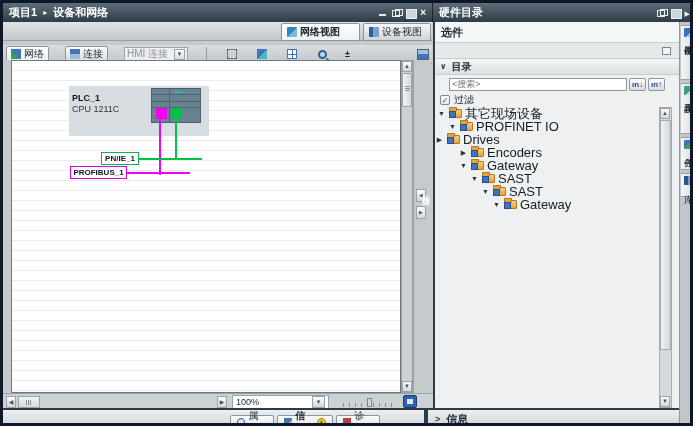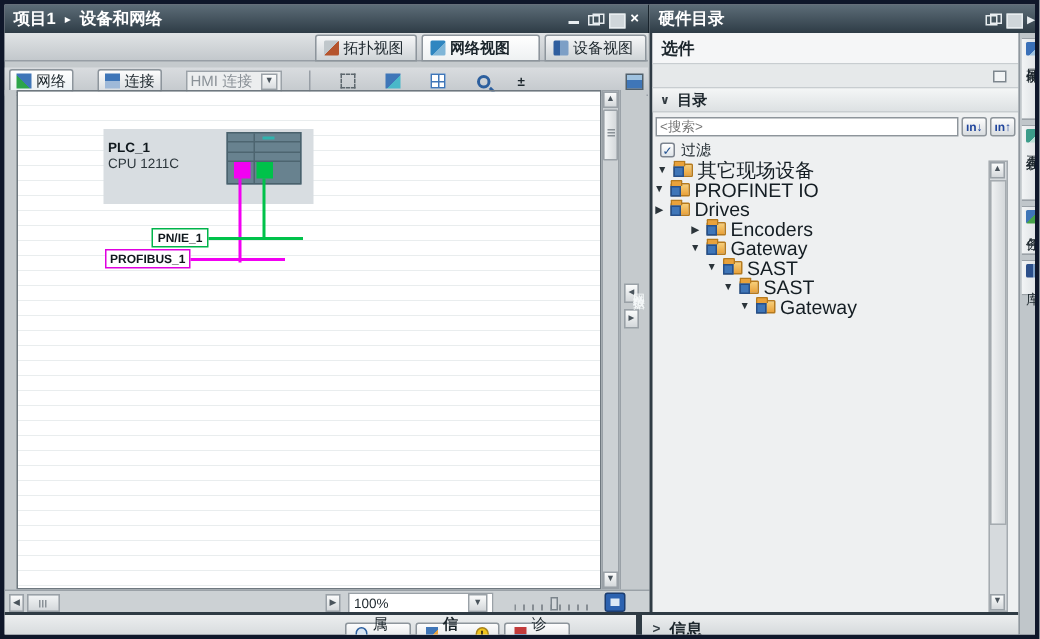--- a/index.html
+++ b/index.html
@@ -136,21 +136,21 @@
   
   .catalog{position:absolute;left:430px;top:19px;width:246px;height:386px;background:#eef0f1;border-left:2px solid #2f3b44}
   .opt-row{position:absolute;left:0;top:0;width:100%;height:21px;background:#f5f6f7;border-bottom:1px solid #c8cdd0;
     font-size:11px;font-weight:bold;color:#1c262c;display:flex;align-items:center;padding:0 6px}
   .opt-sub{position:absolute;left:0;top:21px;width:100%;height:16px;background:#e6e9ea;border-bottom:1px solid #c8cdd0;
     display:flex;align-items:center;justify-content:flex-end;padding:0 8px}
   .mini-sq{width:9px;height:8px;border:1px solid #7d868d;background:#f2f4f5}
   .cat-head{position:absolute;left:0;top:37px;width:100%;height:16px;background:linear-gradient(#f4f6f6,#dde1e3);
     border-bottom:1px solid #c8cdd0;display:flex;align-items:center;gap:5px;padding:0 5px;font-size:10px;font-weight:bold;color:#1c262c}
   .chev{font-size:8px;color:#333c42}
-  .search-row{position:absolute;left:0;top:53px;width:100%;height:18px;display:flex;align-items:center;gap:2px;padding:0 2px}
+  .search-row{position:absolute;left:0;top:53px;width:100%;height:18px;display:flex;align-items:center;gap:2px;padding:0 14px}
   .search-input{flex:1;height:13px;border:1px solid #8e959b;background:#fff;font-size:9px;color:#8b9298;padding:0 2px;font-family:inherit}
   .sbtn{width:17px;height:13px;border:1px solid #8e959b;background:linear-gradient(#fdfdfd,#d9dde0);border-radius:2px;
     font-size:8px;font-weight:bold;color:#20459c;display:flex;align-items:center;justify-content:center}
   .sbtn-down::before{content:"ın↓"}
   .sbtn-up::before{content:"ın↑"}
   .filter-row{position:absolute;left:0;top:71px;width:100%;height:14px;display:flex;align-items:center;gap:4px;padding:0 5px;font-size:10px;color:#1c262c}
   .cb{width:10px;height:10px;background:linear-gradient(#fff,#dfe5ea);border:1px solid #7d8590;border-radius:2px;
     color:#1f4f8f;font-size:8px;line-height:9px;text-align:center;font-weight:bold}
   .cb::before{content:"✓"}
   .tree{position:absolute;left:0;top:85px;width:228px;height:286px;overflow:hidden;font-size:13px;color:#141d23}
@@ -206,24 +206,20 @@
   <div class="titlebar tb-right">
     <span>硬件目录</span>
     <span class="win-icons">
       <span class="wi wi-restore"></span>
       <span class="wi wi-max"></span>
       <span class="wi wi-tri">▶</span>
     </span>
   </div>
 
   <div class="viewtabs">
-    <div class="vtab" style="left:207px;width:68px">
-      <span class="ti i-topo"></span>
-      <span>拓扑视图</span>
-    </div>
     <div class="vtab active" style="left:278px;width:79px">
       <span class="ti i-net"></span>
       <span>网络视图</span>
     </div>
     <div class="vtab" style="left:360px;width:68px">
       <span class="ti i-dev"></span>
       <span>设备视图</span>
     </div>
   </div>
 
@@ -348,21 +344,21 @@
       <span class="cb"></span>
       <span>过滤</span>
     </div>
 
     <div class="tree">
       <div class="trow" style="padding-left:2px">
         <span class="tw exp"></span>
         <span class="folder"></span>
         <span>其它现场设备</span>
       </div>
-      <div class="trow" style="">
+      <div class="trow" style="padding-left:13px">
         <span class="tw exp"></span>
         <span class="folder"></span>
         <span>PROFINET IO</span>
       </div>
       <div class="trow" style="">
         <span class="tw col"></span>
         <span class="folder"></span>
         <span>Drives</span>
       </div>
       <div class="trow" style="padding-left:24px">

